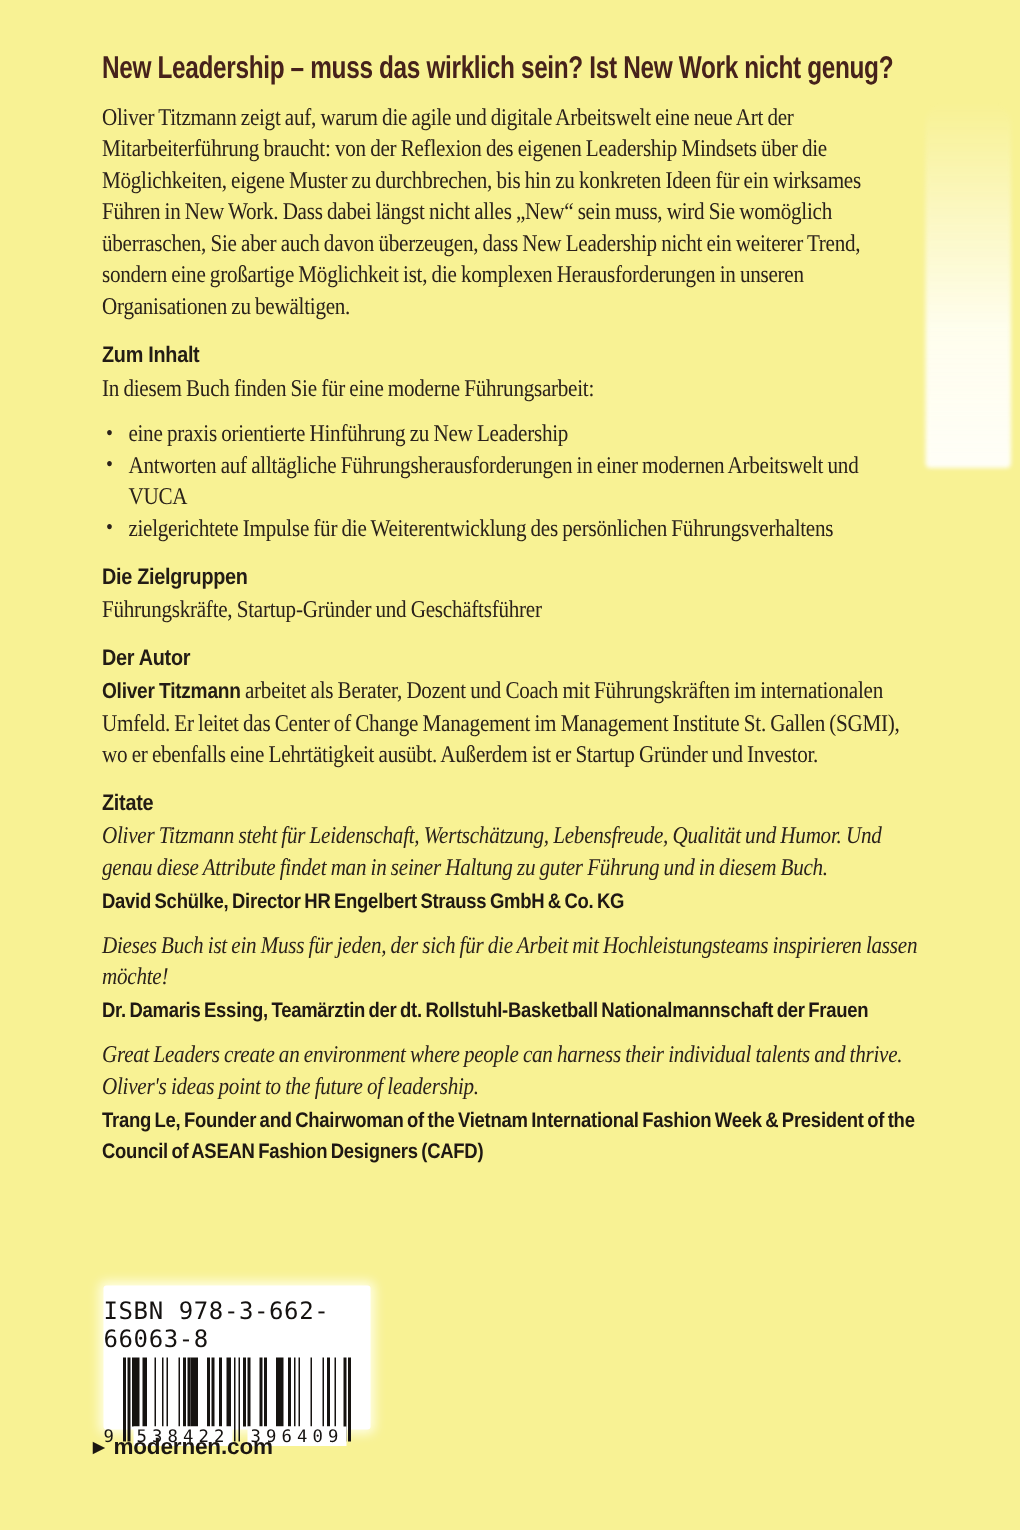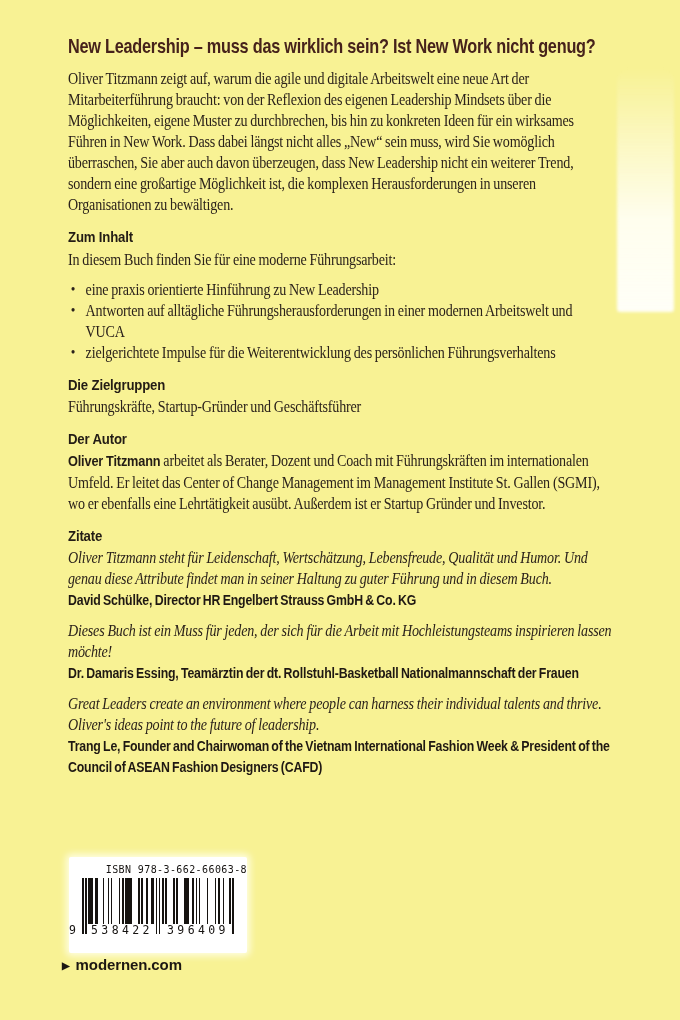--- a/index.html
+++ b/index.html
@@ -54,23 +54,23 @@
     font-family:"Liberation Sans", sans-serif;
     font-size:14px; line-height:21px; font-weight:700;
     color:#1f1813; letter-spacing:-0.2px; word-spacing:-1px;
   }
   .isbn-box {
     position:absolute; left:69px; top:857px; width:178px; height:96px;
     background:#ffffff; border-radius:2px;
     box-shadow:0 0 7px 3px rgba(255,255,235,0.9);
   }
   .isbn-label {
-    margin-top:7px; text-align:right;
+    margin-top:7px; text-align:left;
     font-family:"DejaVu Sans Mono", monospace;
-    font-size:10px; letter-spacing:0.4px; color:#151210;
+    font-size:16px; letter-spacing:0.4px; color:#151210;
   }
   .barcode { position:relative; width:152px; height:58px; margin:3px auto 0; }
   .bar { position:absolute; top:0; height:46px; background:#161310; }
   .bar.guard { height:56px; }
   .bc-digit {
     position:absolute; bottom:-1px; height:13px;
     font-family:"DejaVu Sans Mono", monospace;
     font-size:11.5px; line-height:13px; color:#151210; background:#ffffff;
   }
   .bc-digit.first { left:-13px; background:transparent; }

